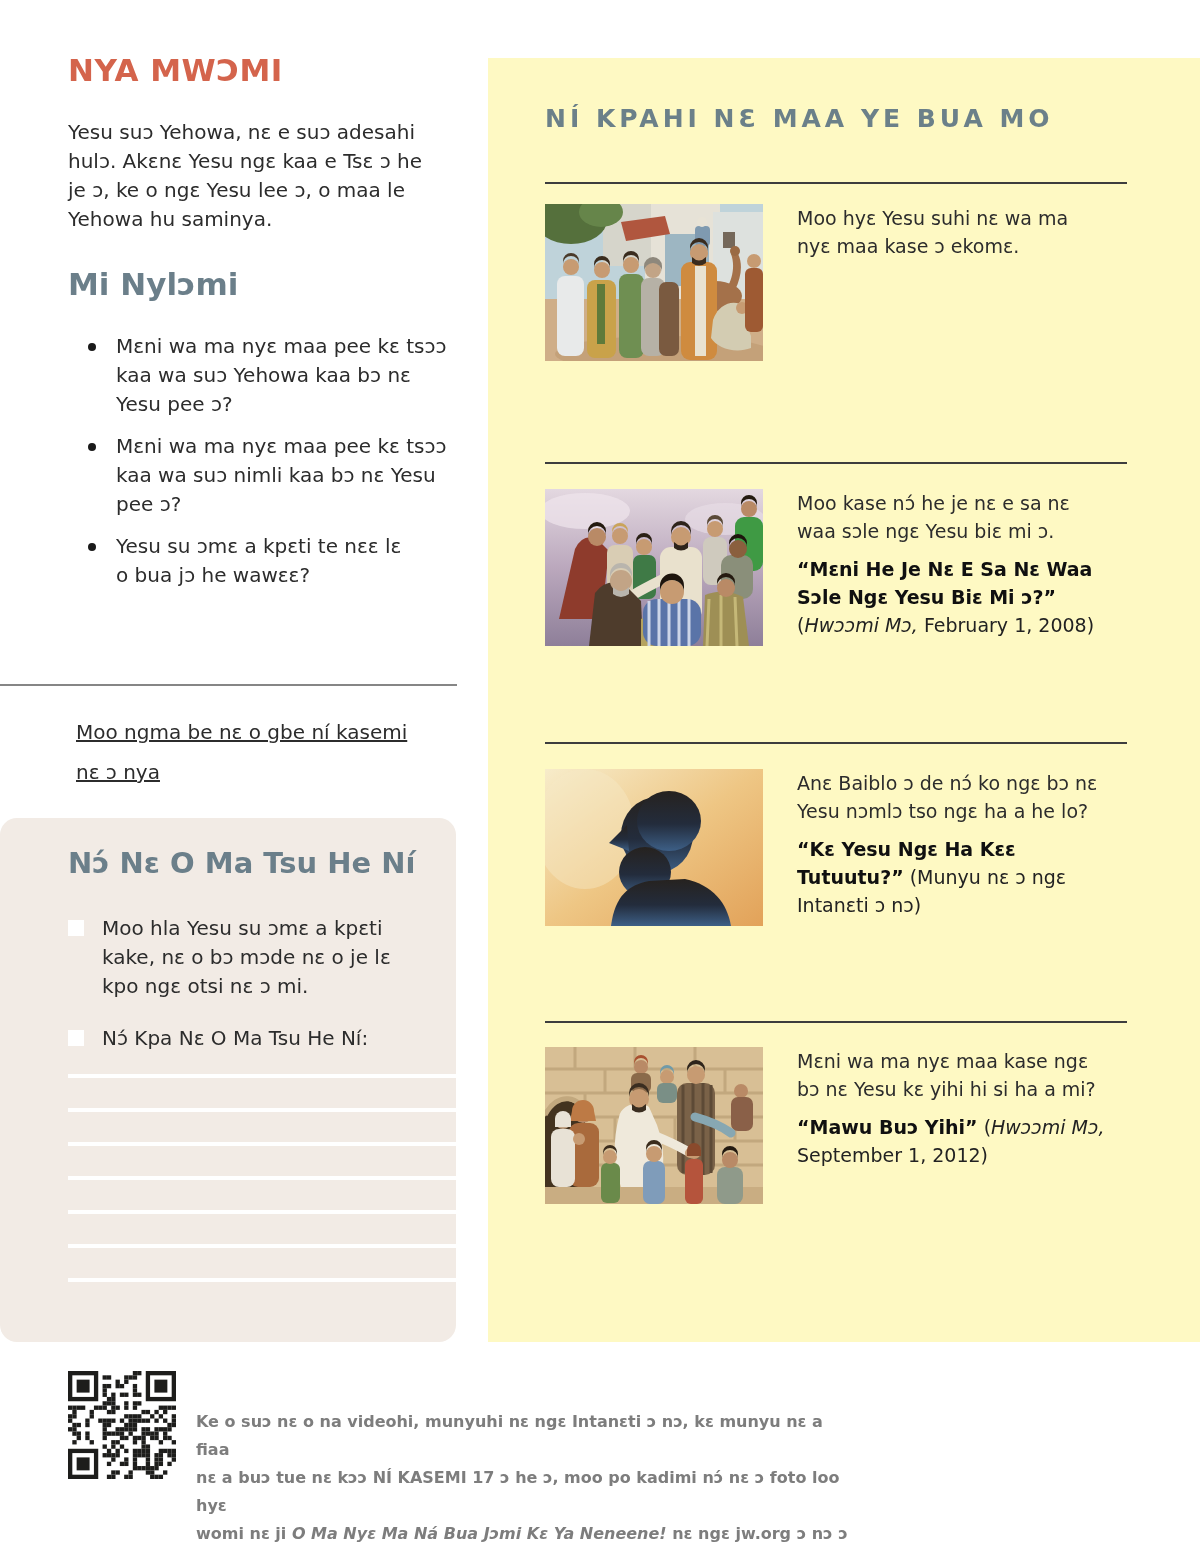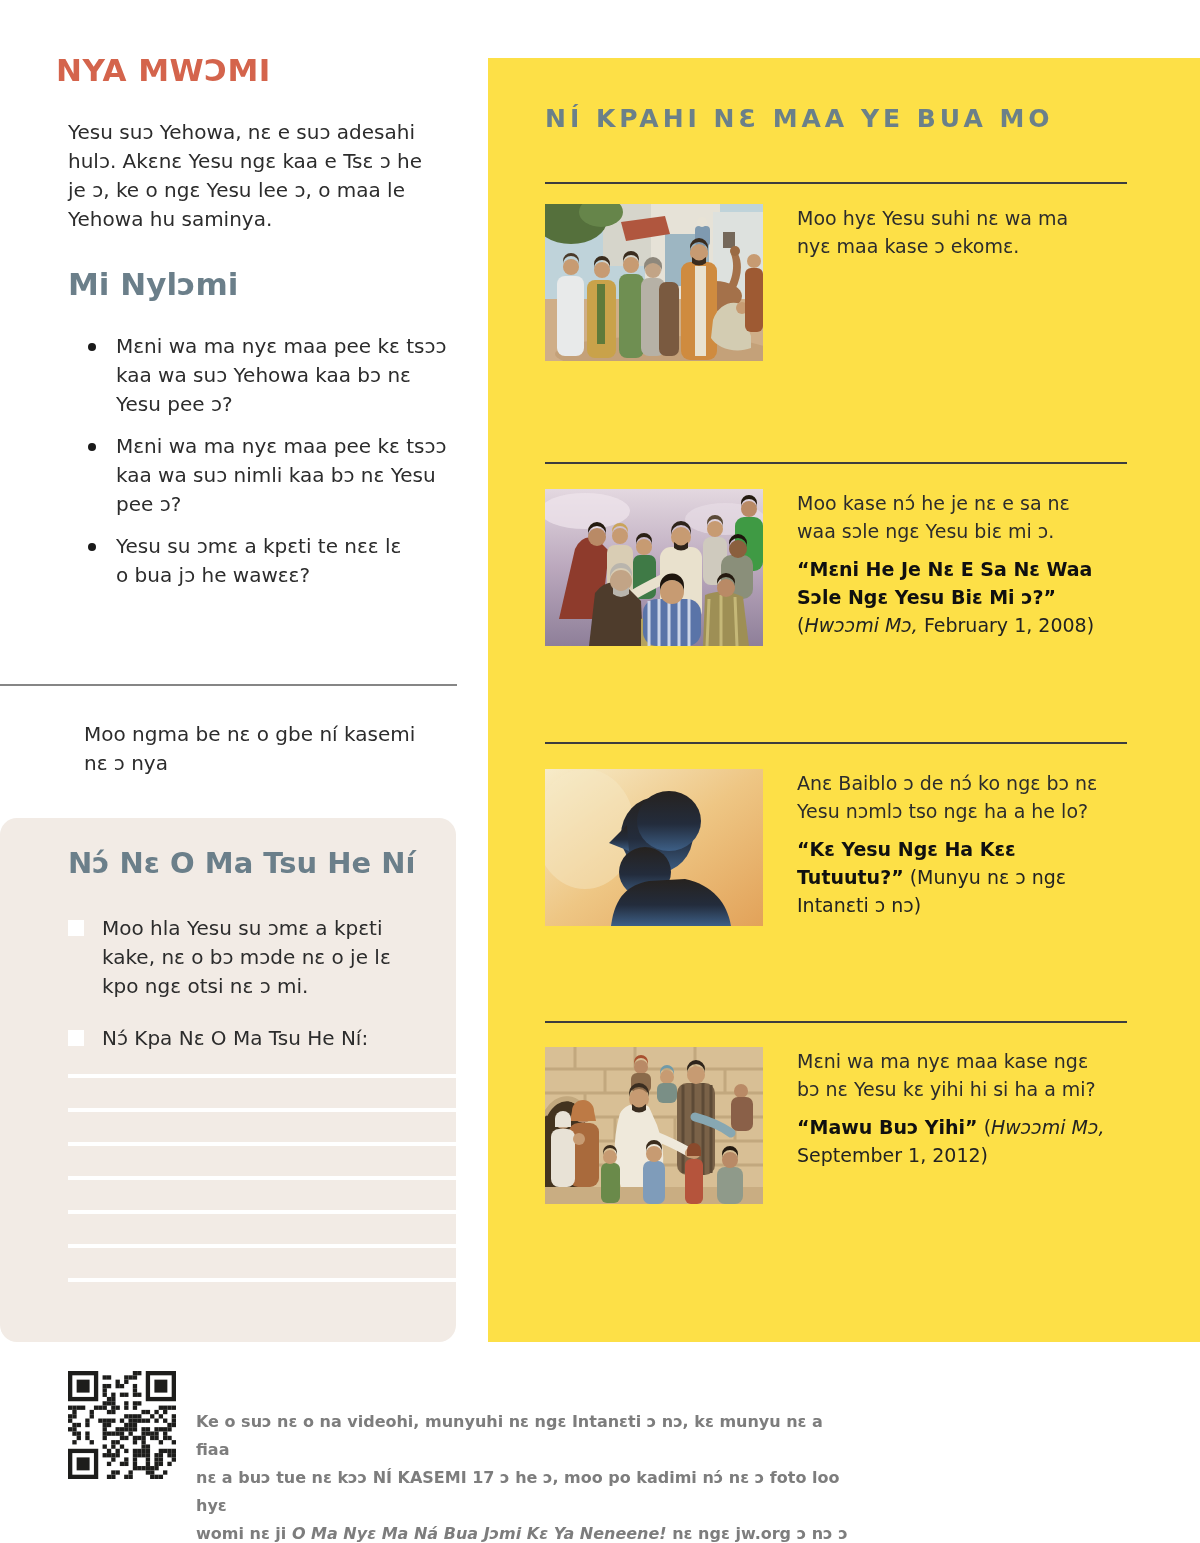--- a/index.html
+++ b/index.html
@@ -1,45 +1,45 @@
 <!DOCTYPE html>
 <html lang="ada"><head>
 <meta charset="utf-8">
 <style>
   html,body{margin:0;padding:0;background:#fff;}
   .page{position:relative;width:1200px;height:1543px;background:#ffffff;
         font-family:"DejaVu Sans","Liberation Sans",sans-serif;color:#2c2c2c;overflow:hidden;}
   .preline{white-space:pre-line;}
 
   
-  .preview-title{position:absolute;left:56px;top:52px;margin:0;
+  .preview-title{position:absolute;left:68px;top:52px;margin:0;
     font-size:31px;font-weight:bold;letter-spacing:.5px;color:#d4644c;}
   .preview-body{position:absolute;left:68px;top:118px;width:395px;margin:0;
     font-size:20px;line-height:29px;}
   .questions-title{position:absolute;left:68px;top:266px;margin:0;
     font-size:31px;font-weight:600;color:#6b7f8a;}
   .questions-list{position:absolute;left:88px;top:332px;margin:0;padding:0;list-style:none;width:370px;}
   .questions-list li{display:flex;margin-bottom:13px;font-size:20px;line-height:29px;}
   .dot{flex:0 0 auto;width:8px;height:8px;border-radius:50%;background:#1a1a1a;margin:11px 20px 0 0;}
   .left-divider{position:absolute;left:0;top:684px;width:457px;height:2px;background:#868686;}
-  .goal-note{position:absolute;left:68px;top:704px;width:380px;margin:16px;
-    font-size:20px;line-height:29px;}
+  .goal-note{position:absolute;left:68px;top:704px;width:380px;margin:8px;
+    font-size:20px;line-height:40px;text-decoration:underline;}
 
   .apply-box{position:absolute;left:0;top:818px;width:456px;height:524px;background:#f2ebe5;border-radius:17px;}
   .apply-title{position:absolute;left:68px;top:28px;margin:0;
     font-size:29px;font-weight:600;color:#6b7f8a;}
   .task{position:absolute;left:68px;display:flex;width:350px;}
   .task-1{top:96px;}
   .task-2{top:206px;}
   .checkbox{flex:0 0 auto;width:16px;height:16px;background:#ffffff;margin:6px 18px 0 0;}
   .task-text{font-size:20px;line-height:29px;margin:0;}
   .write-line{position:absolute;left:68px;width:388px;height:4px;background:#ffffff;}
 
   
-  .right-panel{position:absolute;left:488px;top:58px;width:712px;height:1284px;background:#fde047;}
+  .right-panel{position:absolute;left:488px;top:58px;width:712px;height:1284px;background:#fef9c3;}
   .panel-title{position:absolute;left:57px;top:46px;margin:0;
     font-size:25px;font-weight:bold;letter-spacing:4px;color:#6b8089;}
   .rdivider{position:absolute;left:57px;width:582px;height:2px;background:#3d3d3d;}
   .rd-0{top:124px;} .rd-1{top:404px;} .rd-2{top:684px;} .rd-3{top:963px;}
   .entry{position:absolute;left:57px;width:582px;}
   .e-1{top:146px;} .e-2{top:431px;} .e-3{top:711px;} .e-4{top:989px;}
   .entry-img{position:absolute;left:0;top:0;width:218px;height:157px;display:block;}
   .entry-text{position:absolute;left:252px;top:0;width:348px;}
   .caption{margin:0 0 10px 0;font-size:19px;line-height:28px;color:#2c2c2c;}
   .ref{margin:0;font-size:19px;line-height:28px;color:#222;}

